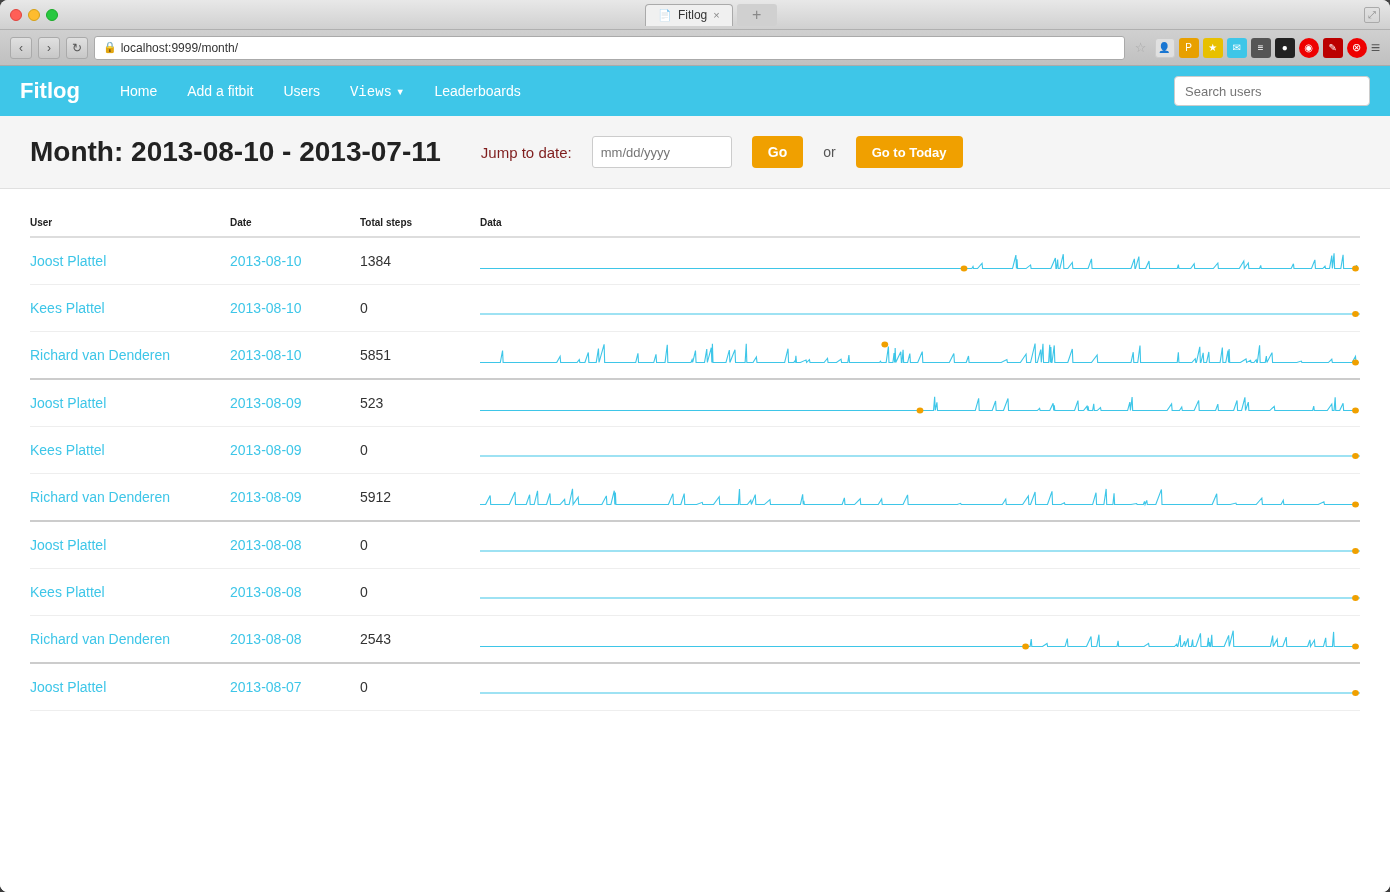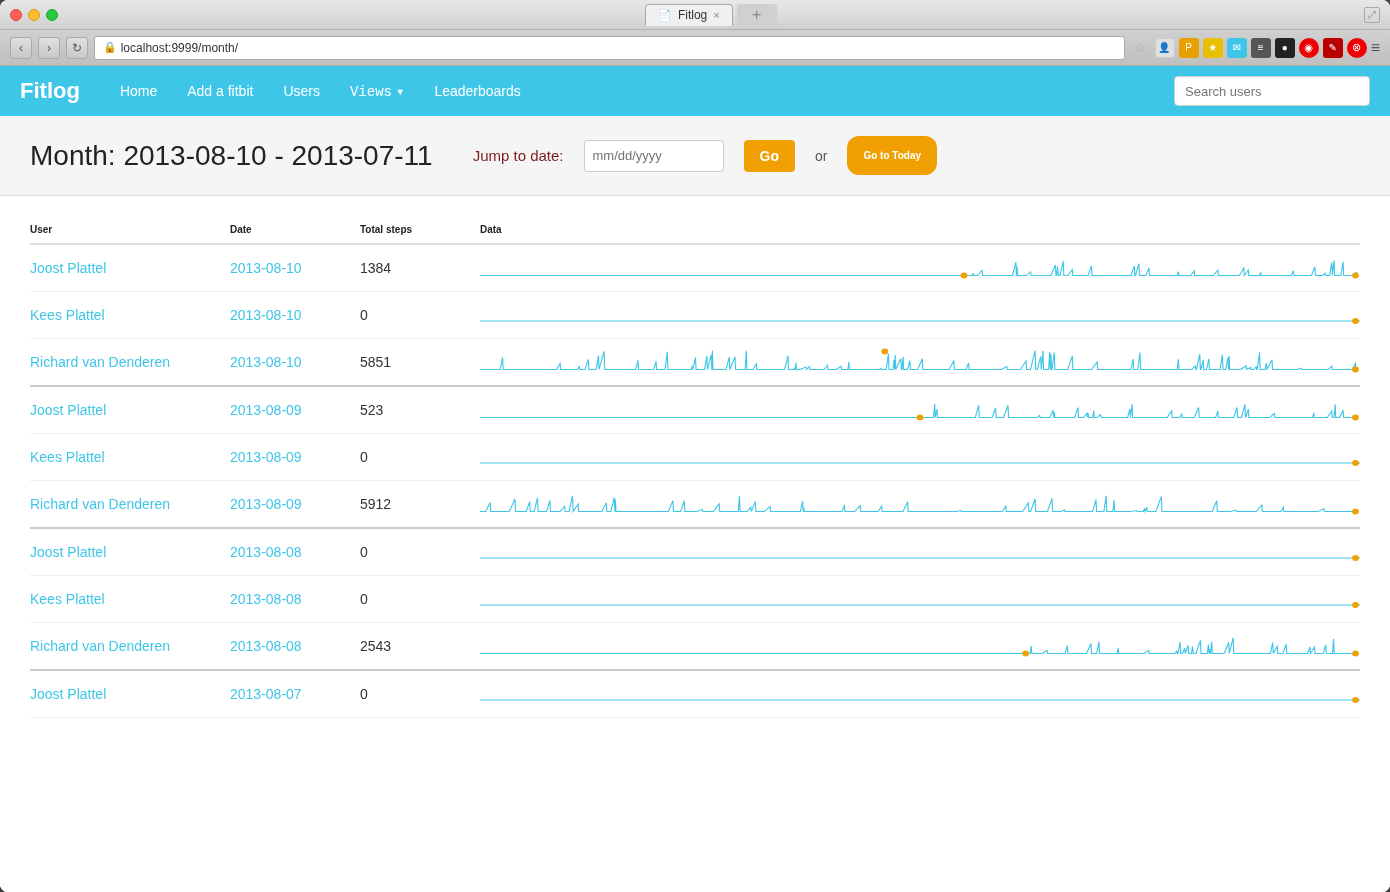--- a/index.html
+++ b/index.html
@@ -142,21 +142,21 @@
       background: #f5f5f5;
       border-bottom: 1px solid #e0e0e0;
       padding: 20px 30px;
       display: flex;
       align-items: center;
       gap: 20px;
       flex-shrink: 0;
     }
     .page-title {
       font-size: 28px;
-      font-weight: normal;
+      font-weight: bold;
       color: #222;
     }
     .jump-label {
       font-size: 15px;
       color: #7f1d1d;
       margin-left: 20px;
     }
     .date-input {
       height: 32px;
       border: 1px solid #ccc;
@@ -172,27 +172,27 @@
       padding: 0 16px;
       background: #f0a000;
       color: white;
       border: none;
       border-radius: 4px;
       font-size: 14px;
       font-weight: bold;
       cursor: pointer;
     }
     .btn-go-today {
-      height: 39px;
+      height: 32px;
       padding: 0 16px;
       background: #f0a000;
       color: white;
       border: none;
-      border-radius: 12px;
-      font-size: 10px;
+      border-radius: 4px;
+      font-size: 13px;
       font-weight: bold;
       cursor: pointer;
     }
     .or-text { font-size: 14px; color: #555; }
 
     
     .main-content {
       padding: 20px 30px;
       background: white;
       flex: 1;

